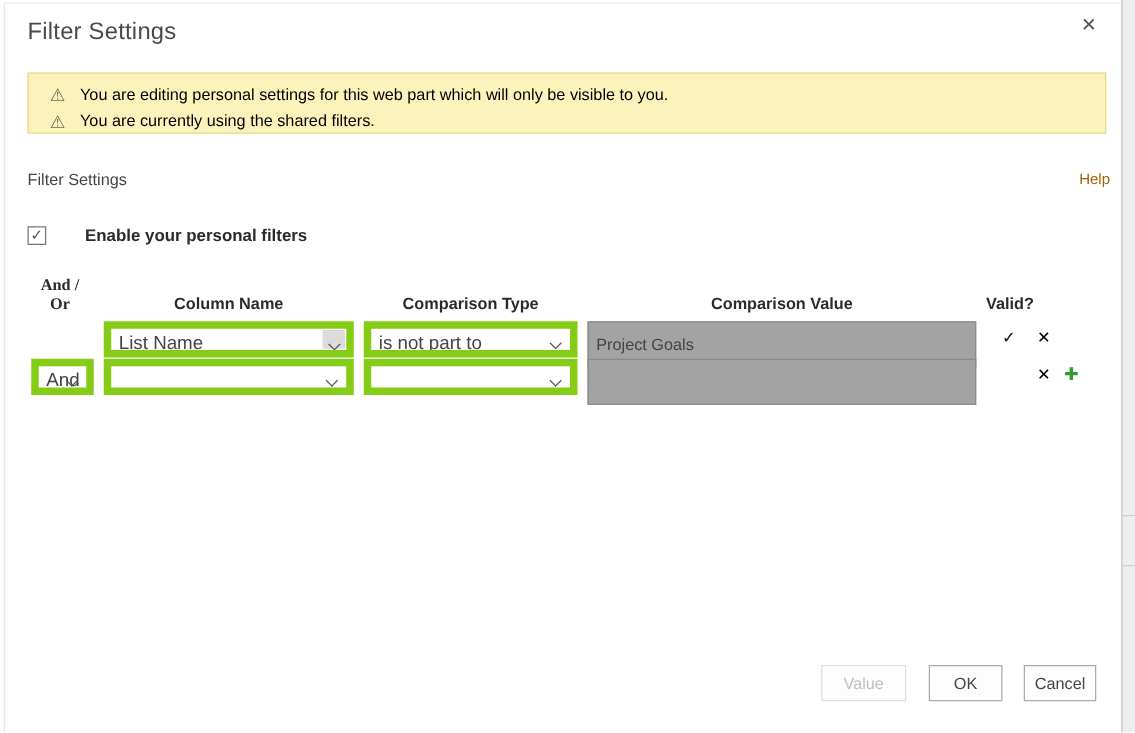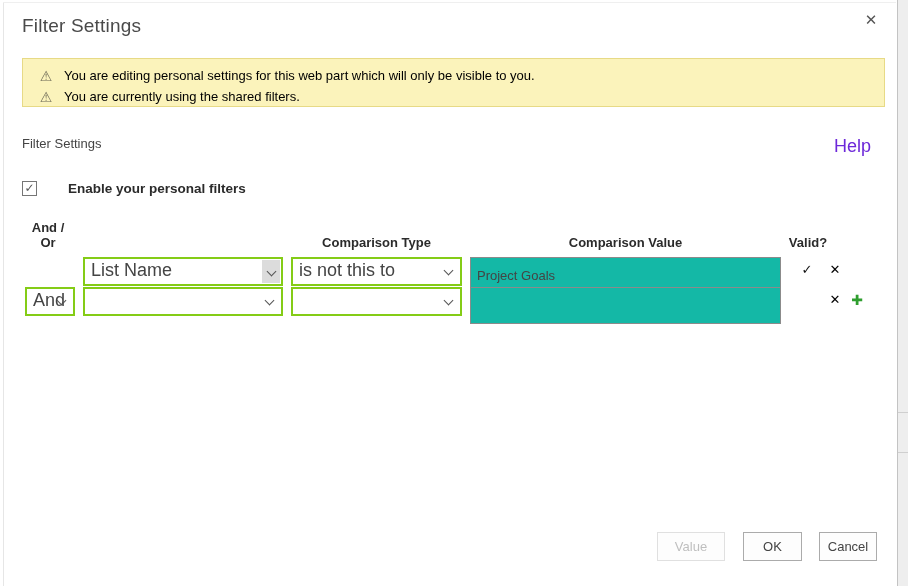--- a/index.html
+++ b/index.html
@@ -51,64 +51,64 @@
   .banner-row { display: flex; align-items: center; height: 21px; }
   .warn-icon {
     width: 18px; margin-right: 9px; font-size: 14px; line-height: 14px;
     color: #6b6855; text-align: center;
   }
   .banner-text { font-size: 13px; color: #000000; }
 
   
   .section-label { position: absolute; left: 22px; top: 136px; font-size: 13px; color: #444444; }
   .help-link {
-    position: absolute; right: 37px; top: 136px; font-size: 18px;
-    color: #6d28d9; cursor: pointer; text-decoration: none;
+    position: absolute; right: 20px; top: 136px; font-size: 12px;
+    color: #a16207; cursor: pointer; text-decoration: none;
   }
 
   
   .cb-box {
     position: absolute; left: 22px; top: 181px; width: 15px; height: 15px;
     border: 1px solid #767676; background: #fff;
     font-size: 12px; line-height: 13px; text-align: center; color: #555;
     cursor: pointer;
   }
   .cb-label {
     position: absolute; left: 45px; top: 181px;
     font-size: 13.5px; font-weight: bold; color: #2b2b2b; margin-left: 23px;
   }
 
   
   .th { position: absolute; font-size: 13px; font-weight: bold; color: #2b2b2b; text-align: center; }
-  .th-andor { left: 26px; top: 220px; width: 44px; white-space: pre-line; line-height: 15px; }
+  .th-andor { left: 26px; top: 220px; width: 44px; white-space: pre-line; line-height: 15px; font-family: Liberation Serif, serif; }
   .th-col   { left: 83px;  top: 235px; width: 200px; }
   .th-type  { left: 291px; top: 235px; width: 171px; }
   .th-value { left: 470px; top: 235px; width: 311px; }
   .th-valid { left: 786px; top: 235px; width: 44px; }
 
   
   .sel {
     position: absolute; height: 29px; background: #fff;
-    border: 2px solid #84cc16; font-size: 18px; color: #444;
+    border: 6px solid #84cc16; font-size: 15px; color: #444;
     padding: 0 22px 0 6px; line-height: 23px; cursor: pointer;
     white-space: nowrap; overflow: hidden;
   }
   .chev {
     position: absolute; right: 8px; top: 8px; width: 7px; height: 7px;
     border-right: 1px solid #555; border-bottom: 1px solid #555;
     transform: rotate(45deg);
   }
   .chev-btn {
     position: absolute; right: 1px; top: 1px; bottom: 1px; width: 18px;
     background: #dcdcdc;
   }
   .chev-btn .chev { right: 5px; }
   .txt {
     position: absolute; height: 37px; width: 311px; left: 470px;
-    border: 1px solid #8b8b8b; background: #14b8a6;
+    border: 1px solid #8b8b8b; background: #a3a3a3;
     font-family: "Liberation Sans", "DejaVu Sans", sans-serif;
     font-size: 13px; color: #444; padding: 0 6px; outline: none;
   }
   .row1 { top: 257px; }
   .row2 { top: 287px; }
   .sel-andor { left: 25px; width: 50px; }
   .sel-col   { left: 83px; width: 200px; }
   .sel-type  { left: 291px; width: 171px; }
 
   .icon-cell {
@@ -158,32 +158,33 @@
   </div>
 
   <div class="section-label">Filter Settings</div>
   <a class="help-link">Help</a>
 
   <div class="cb-box">✓</div>
   <div class="cb-label">Enable your personal filters</div>
 
   <div class="th th-andor">And /
 Or</div>
+  <div class="th th-col">Column Name</div>
   <div class="th th-value">Comparison Value</div>
   <div class="th th-type">Comparison Type</div>
   <div class="th th-valid">Valid?</div>
 
   <div class="sel sel-col row1">
     <span>List Name</span>
     <span class="chev-btn">
       <span class="chev"></span>
     </span>
   </div>
   <div class="sel sel-type row1">
-    <span>is not this to</span>
+    <span>is not part to</span>
     <span class="chev"></span>
   </div>
   <input class="txt row1" type="text" value="Project Goals" style="">
   <div class="icon-cell valid-check row1">✓</div>
   <div class="icon-cell remove-x row1">✕</div>
 
   <div class="sel sel-andor row2">
     <span>And</span>
     <span class="chev"></span>
   </div>

